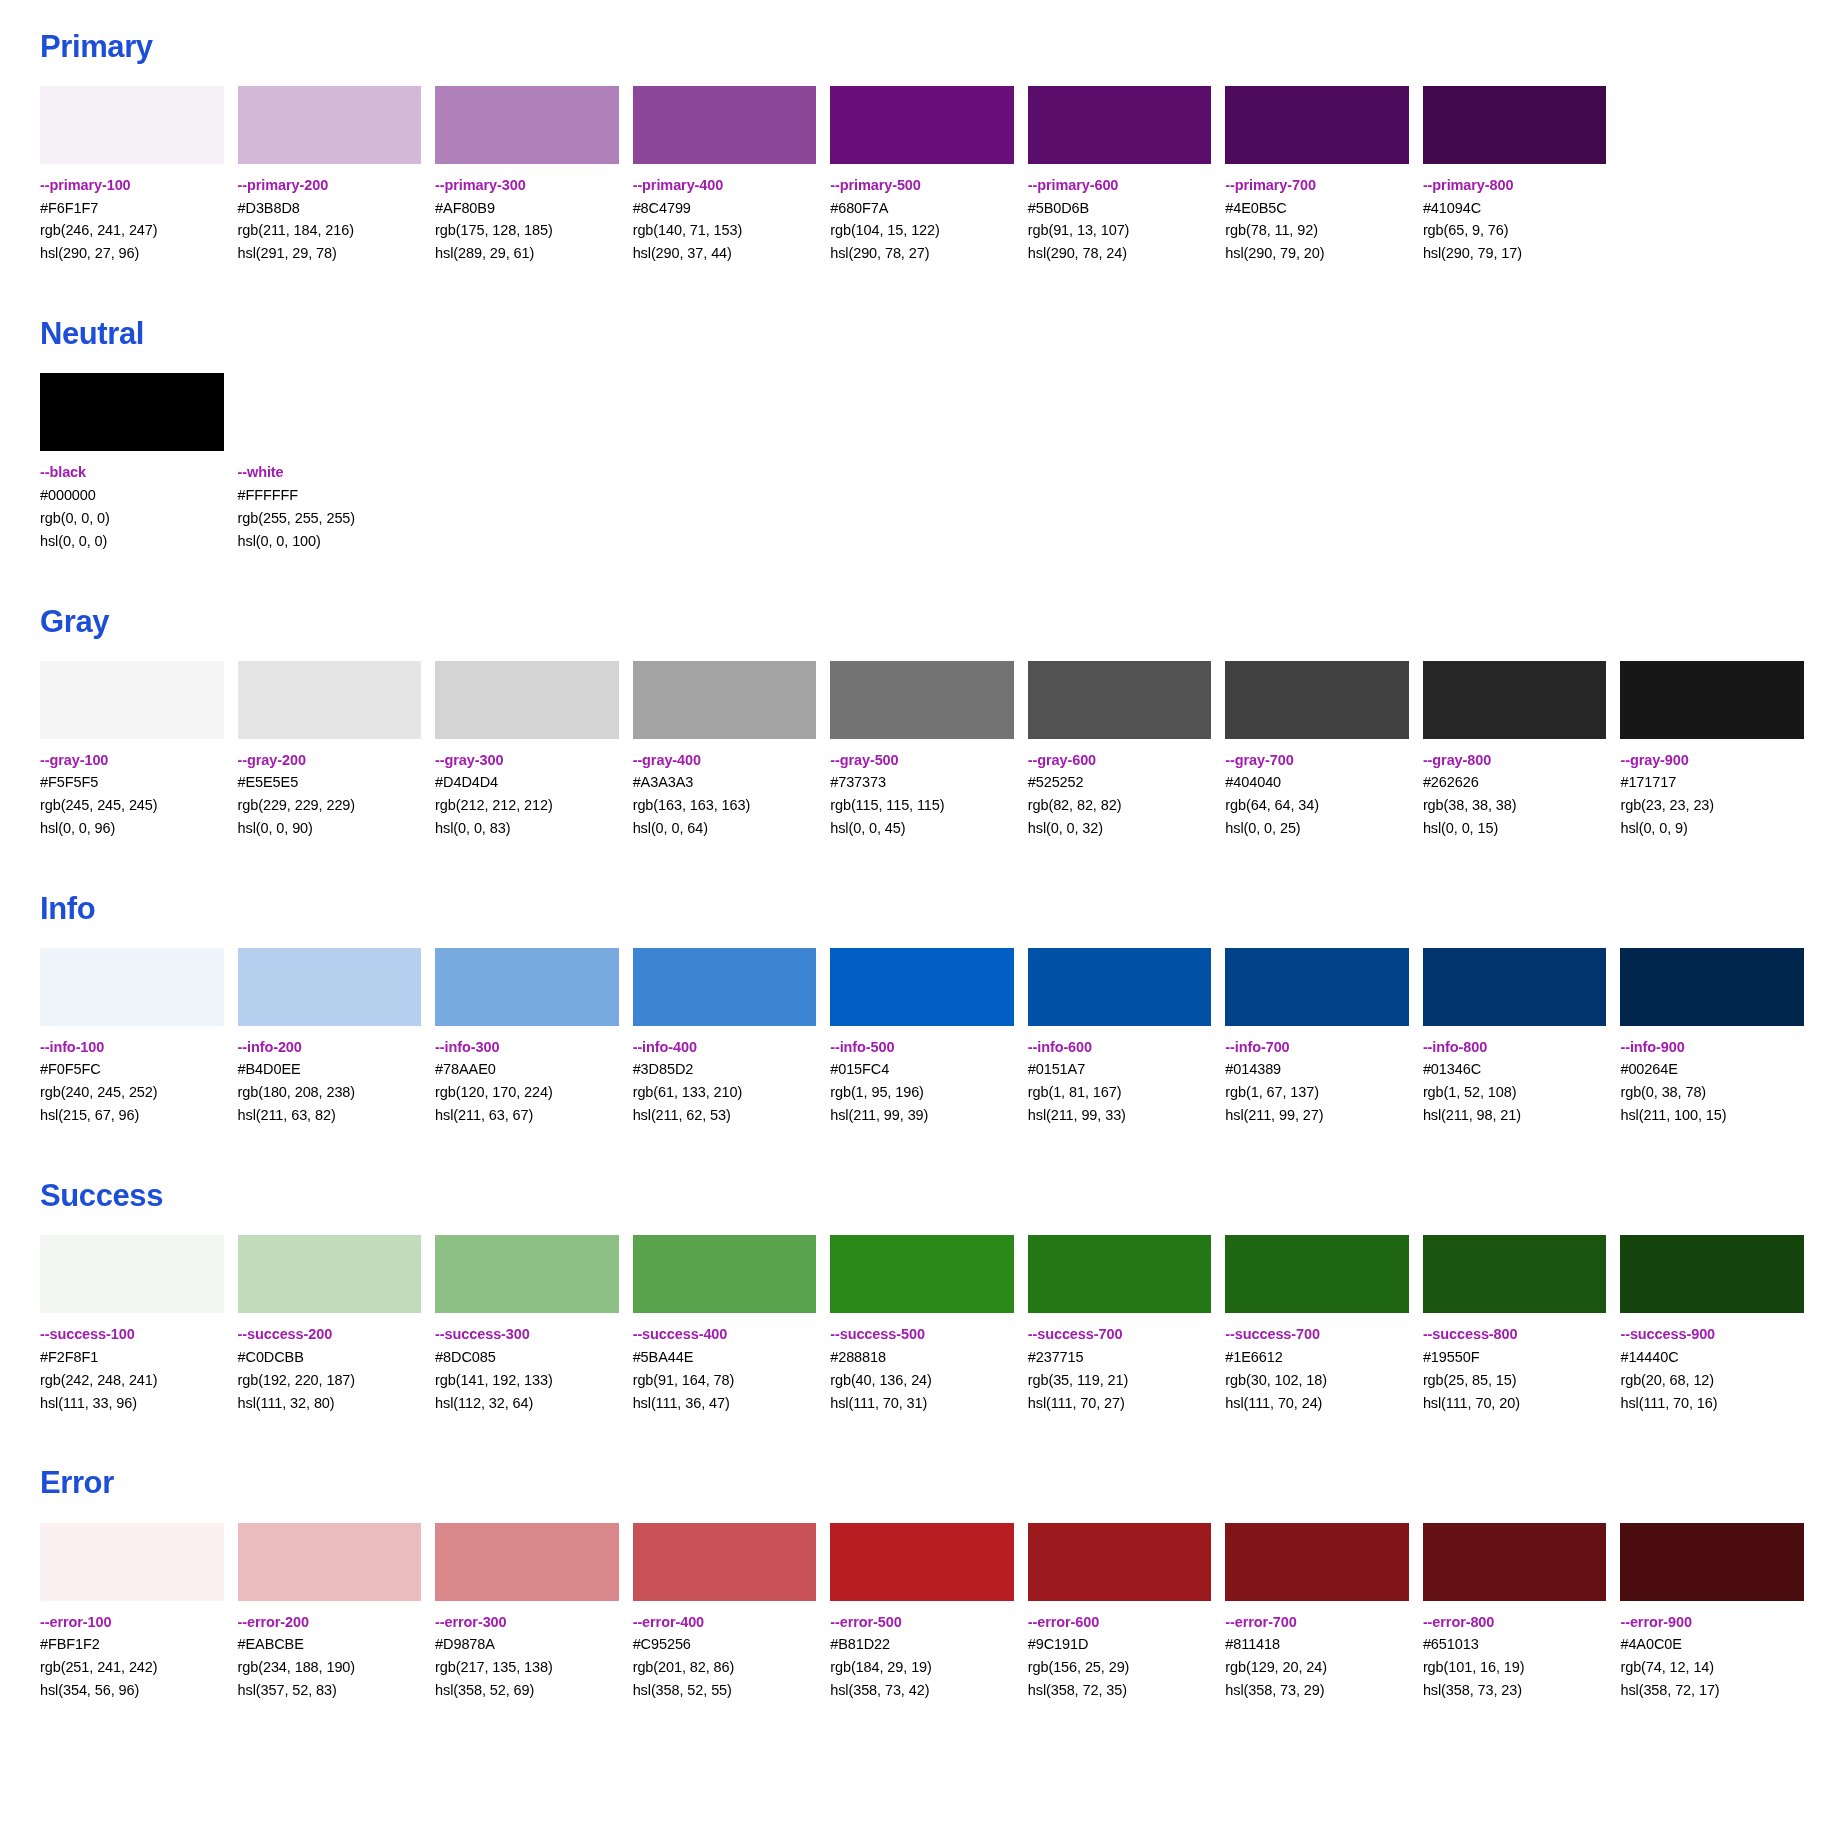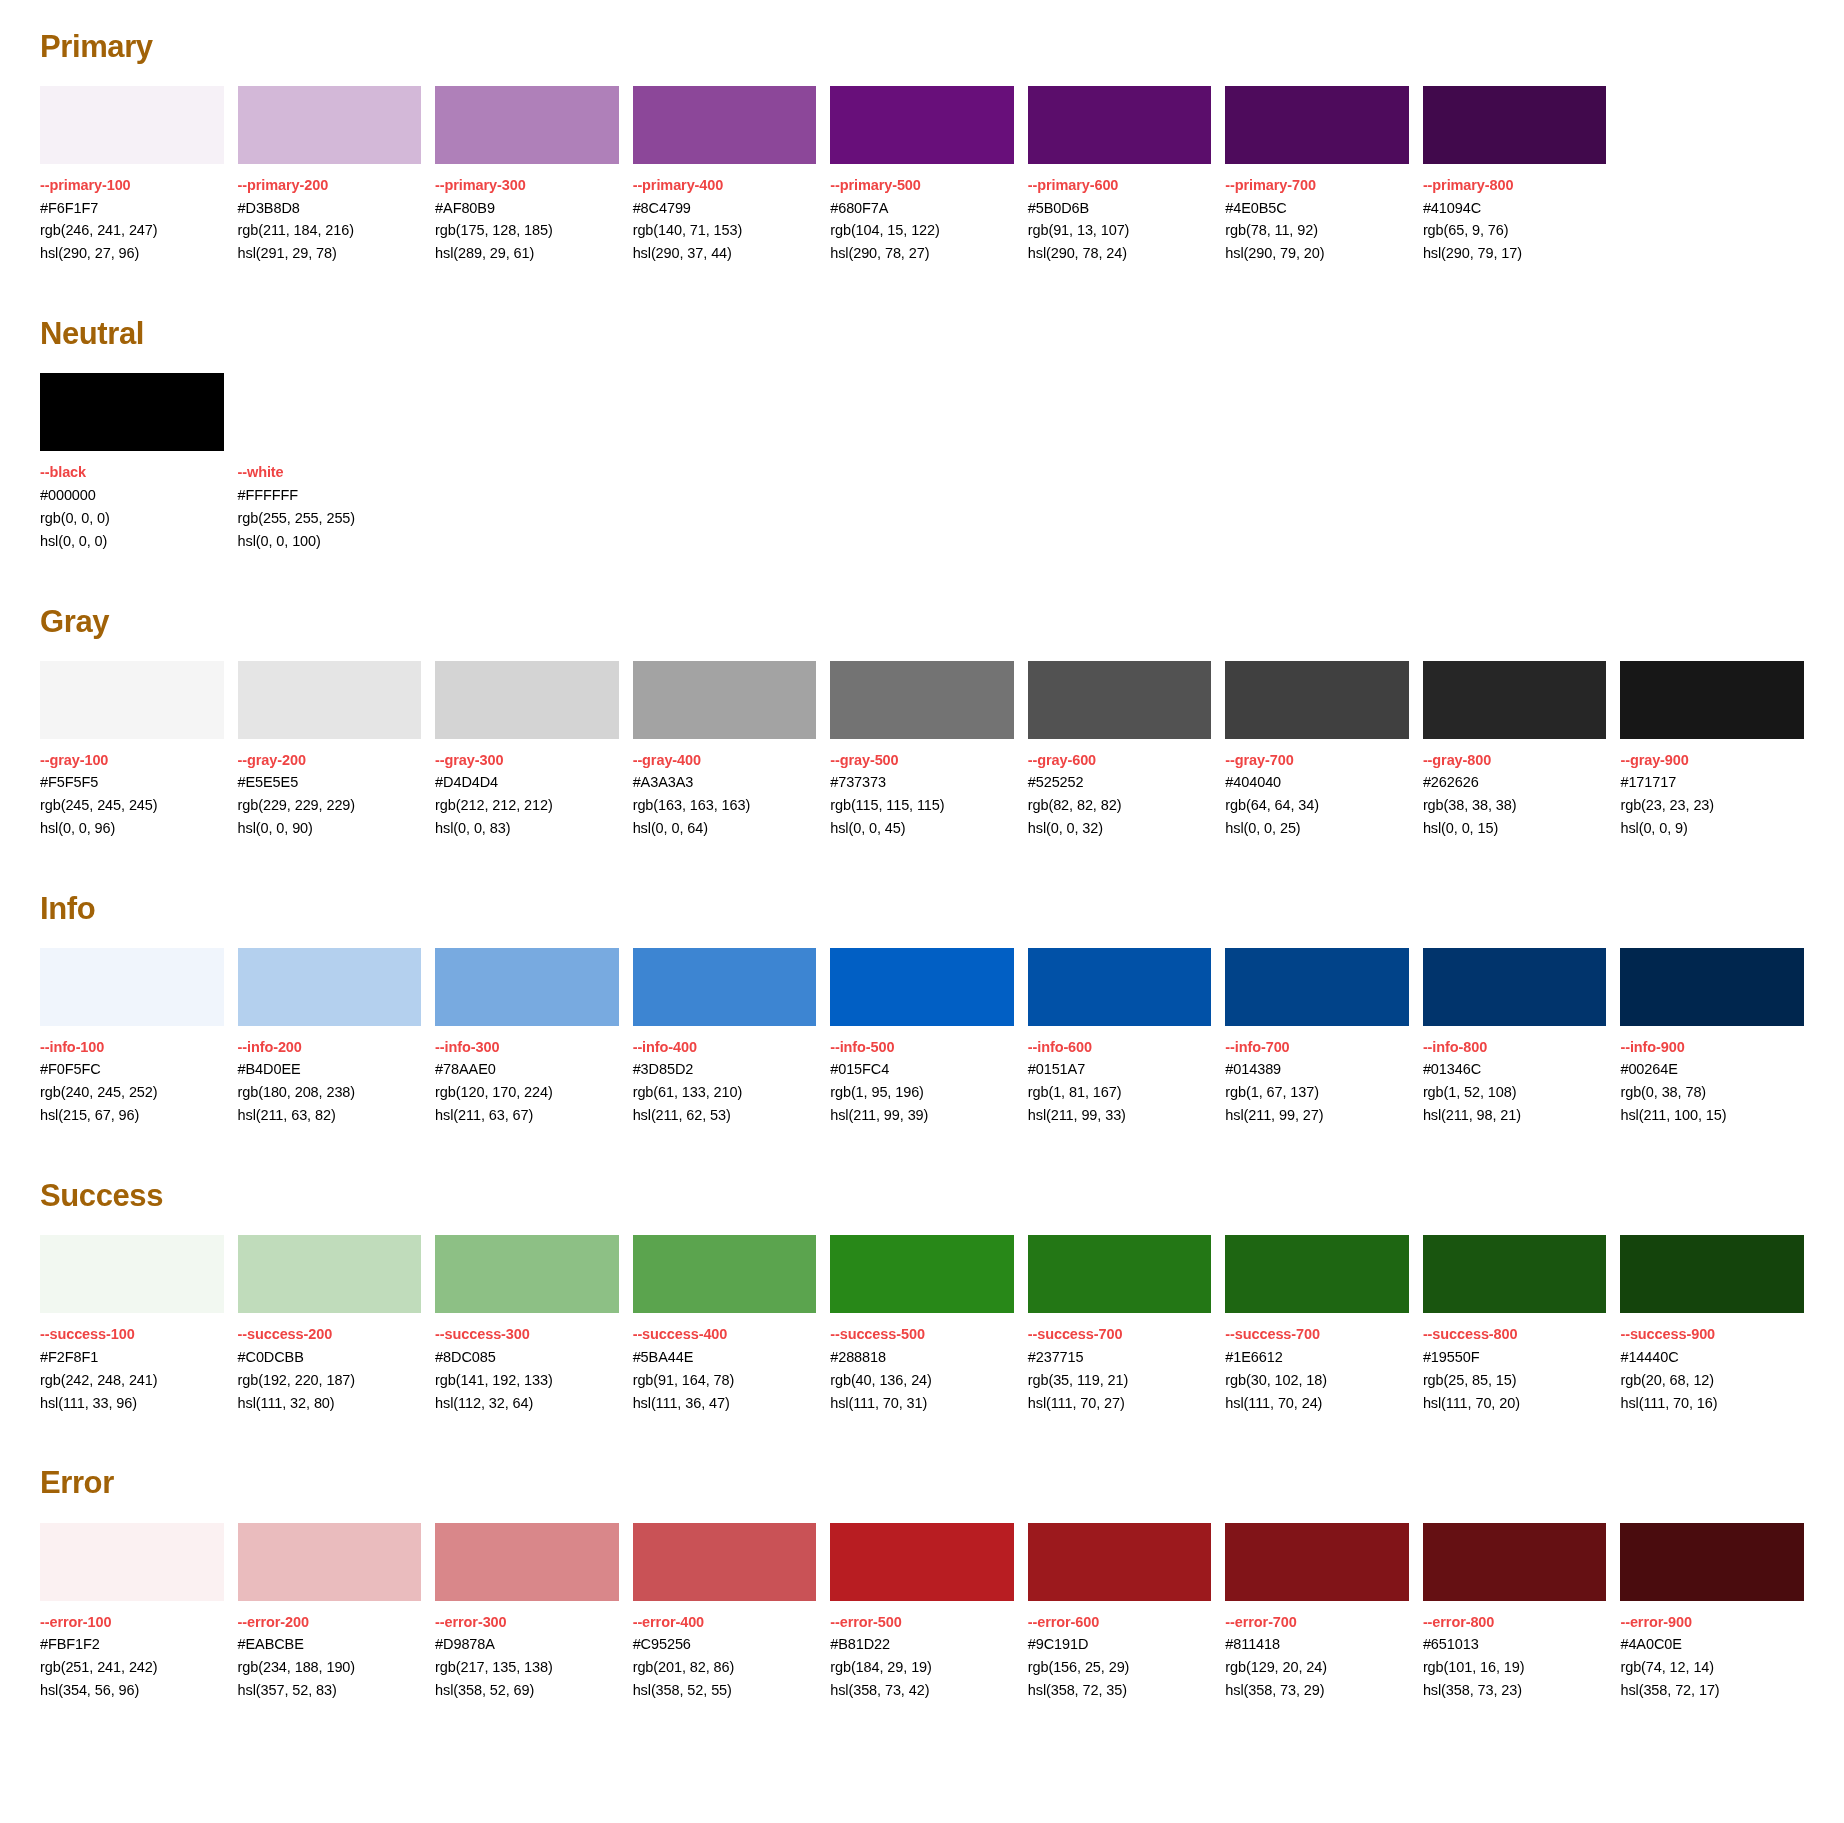--- a/index.html
+++ b/index.html
@@ -21,21 +21,21 @@
   }
   .section {
     margin-bottom: 10px;
   }
   .section-title {
     font-size: 31px;
     font-weight: bold;
     letter-spacing: -0.4px;
     margin: 0 0 22px 0;
     line-height: 1.1;
-    color: #a16207;
+    color: #1d4ed8;
   }
   .swatch-row {
     display: grid;
     grid-template-columns: repeat(9, 1fr);
     column-gap: 14px;
     row-gap: 0;
   }
   .swatch-cell {
     display: flex;
     flex-direction: column;
@@ -45,21 +45,21 @@
     height: 78px;
     display: block;
   }
   .swatch-meta {
     padding-top: 10px;
   }
   .swatch-name {
     font-size: 14.5px;
     font-weight: bold;
     line-height: 1.55;
-    color: #ef4444;
+    color: #a21caf;
     letter-spacing: -0.1px;
   }
   .swatch-line {
     font-size: 14.5px;
     font-weight: normal;
     line-height: 1.58;
     color: #000000;
     letter-spacing: -0.1px;
   }
   .section-neutral .swatch-row {

